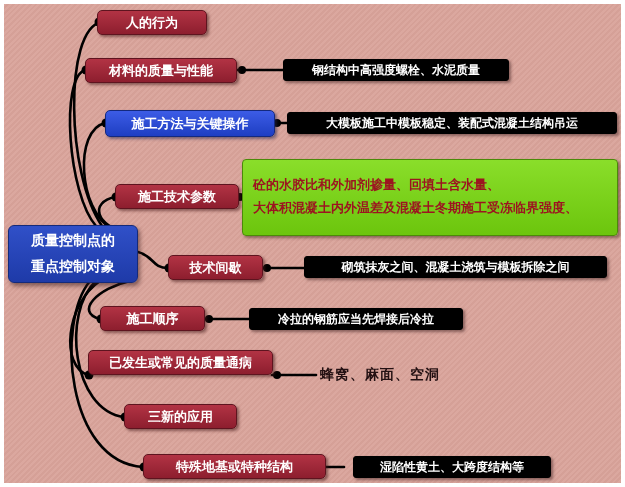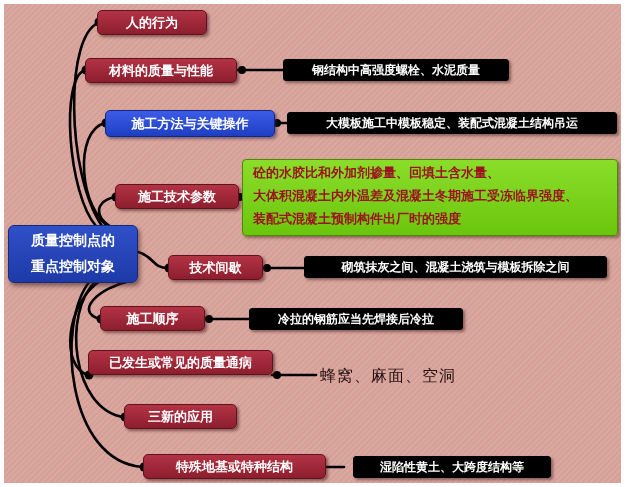--- a/index.html
+++ b/index.html
@@ -40,21 +40,21 @@
   }
   .green{
     background:linear-gradient(#8ade2a,#6cc50d);
     border:1px solid #4b8a08;border-radius:4px;
     box-shadow:2px 2px 3px rgba(60,40,20,0.5);
     color:#9c1420;font-size:13px;font-weight:bold;
     flex-direction:column;align-items:flex-start;justify-content:center;
     padding:4px 10px;line-height:1.75;text-align:left;font-family:Liberation Mono, monospace;
   }
   .plain-label{
-    position:absolute;z-index:1;font-weight:normal;font-size:16px;color:#241113;
+    position:absolute;z-index:1;font-weight:bold;font-size:14px;color:#241113;
     letter-spacing:1px;
     text-align:right;
   }
 </style>
 </head>
 <body>
 
 <div class="frame">
 
   <svg class="connectors" width="617" height="479" viewBox="0 0 617 479">
@@ -118,21 +118,20 @@
   <div class="node black" style="left:283px;top:108px;width:330px;height:22px;">
     <span>大模板施工中模板稳定、装配式混凝土结构吊运</span>
   </div>
 
   <div class="node red" style="left:111px;top:180px;width:124px;height:25px;">
     <span>施工技术参数</span>
   </div>
   <div class="node green" style="left:238px;top:155px;width:376px;height:77px;">
     <span>砼的水胶比和外加剂掺量、回填土含水量、</span>
     <span>大体积混凝土内外温差及混凝土冬期施工受冻临界强度、</span>
-    <span>装配式混凝土预制构件出厂时的强度</span>
   </div>
 
   <div class="node red" style="left:164px;top:251px;width:95px;height:25px;">
     <span>技术间歇</span>
   </div>
   <div class="node black" style="left:300px;top:252px;width:303px;height:22px;">
     <span>砌筑抹灰之间、混凝土浇筑与模板拆除之间</span>
   </div>
 
   <div class="node red" style="left:96px;top:302px;width:105px;height:25px;">

